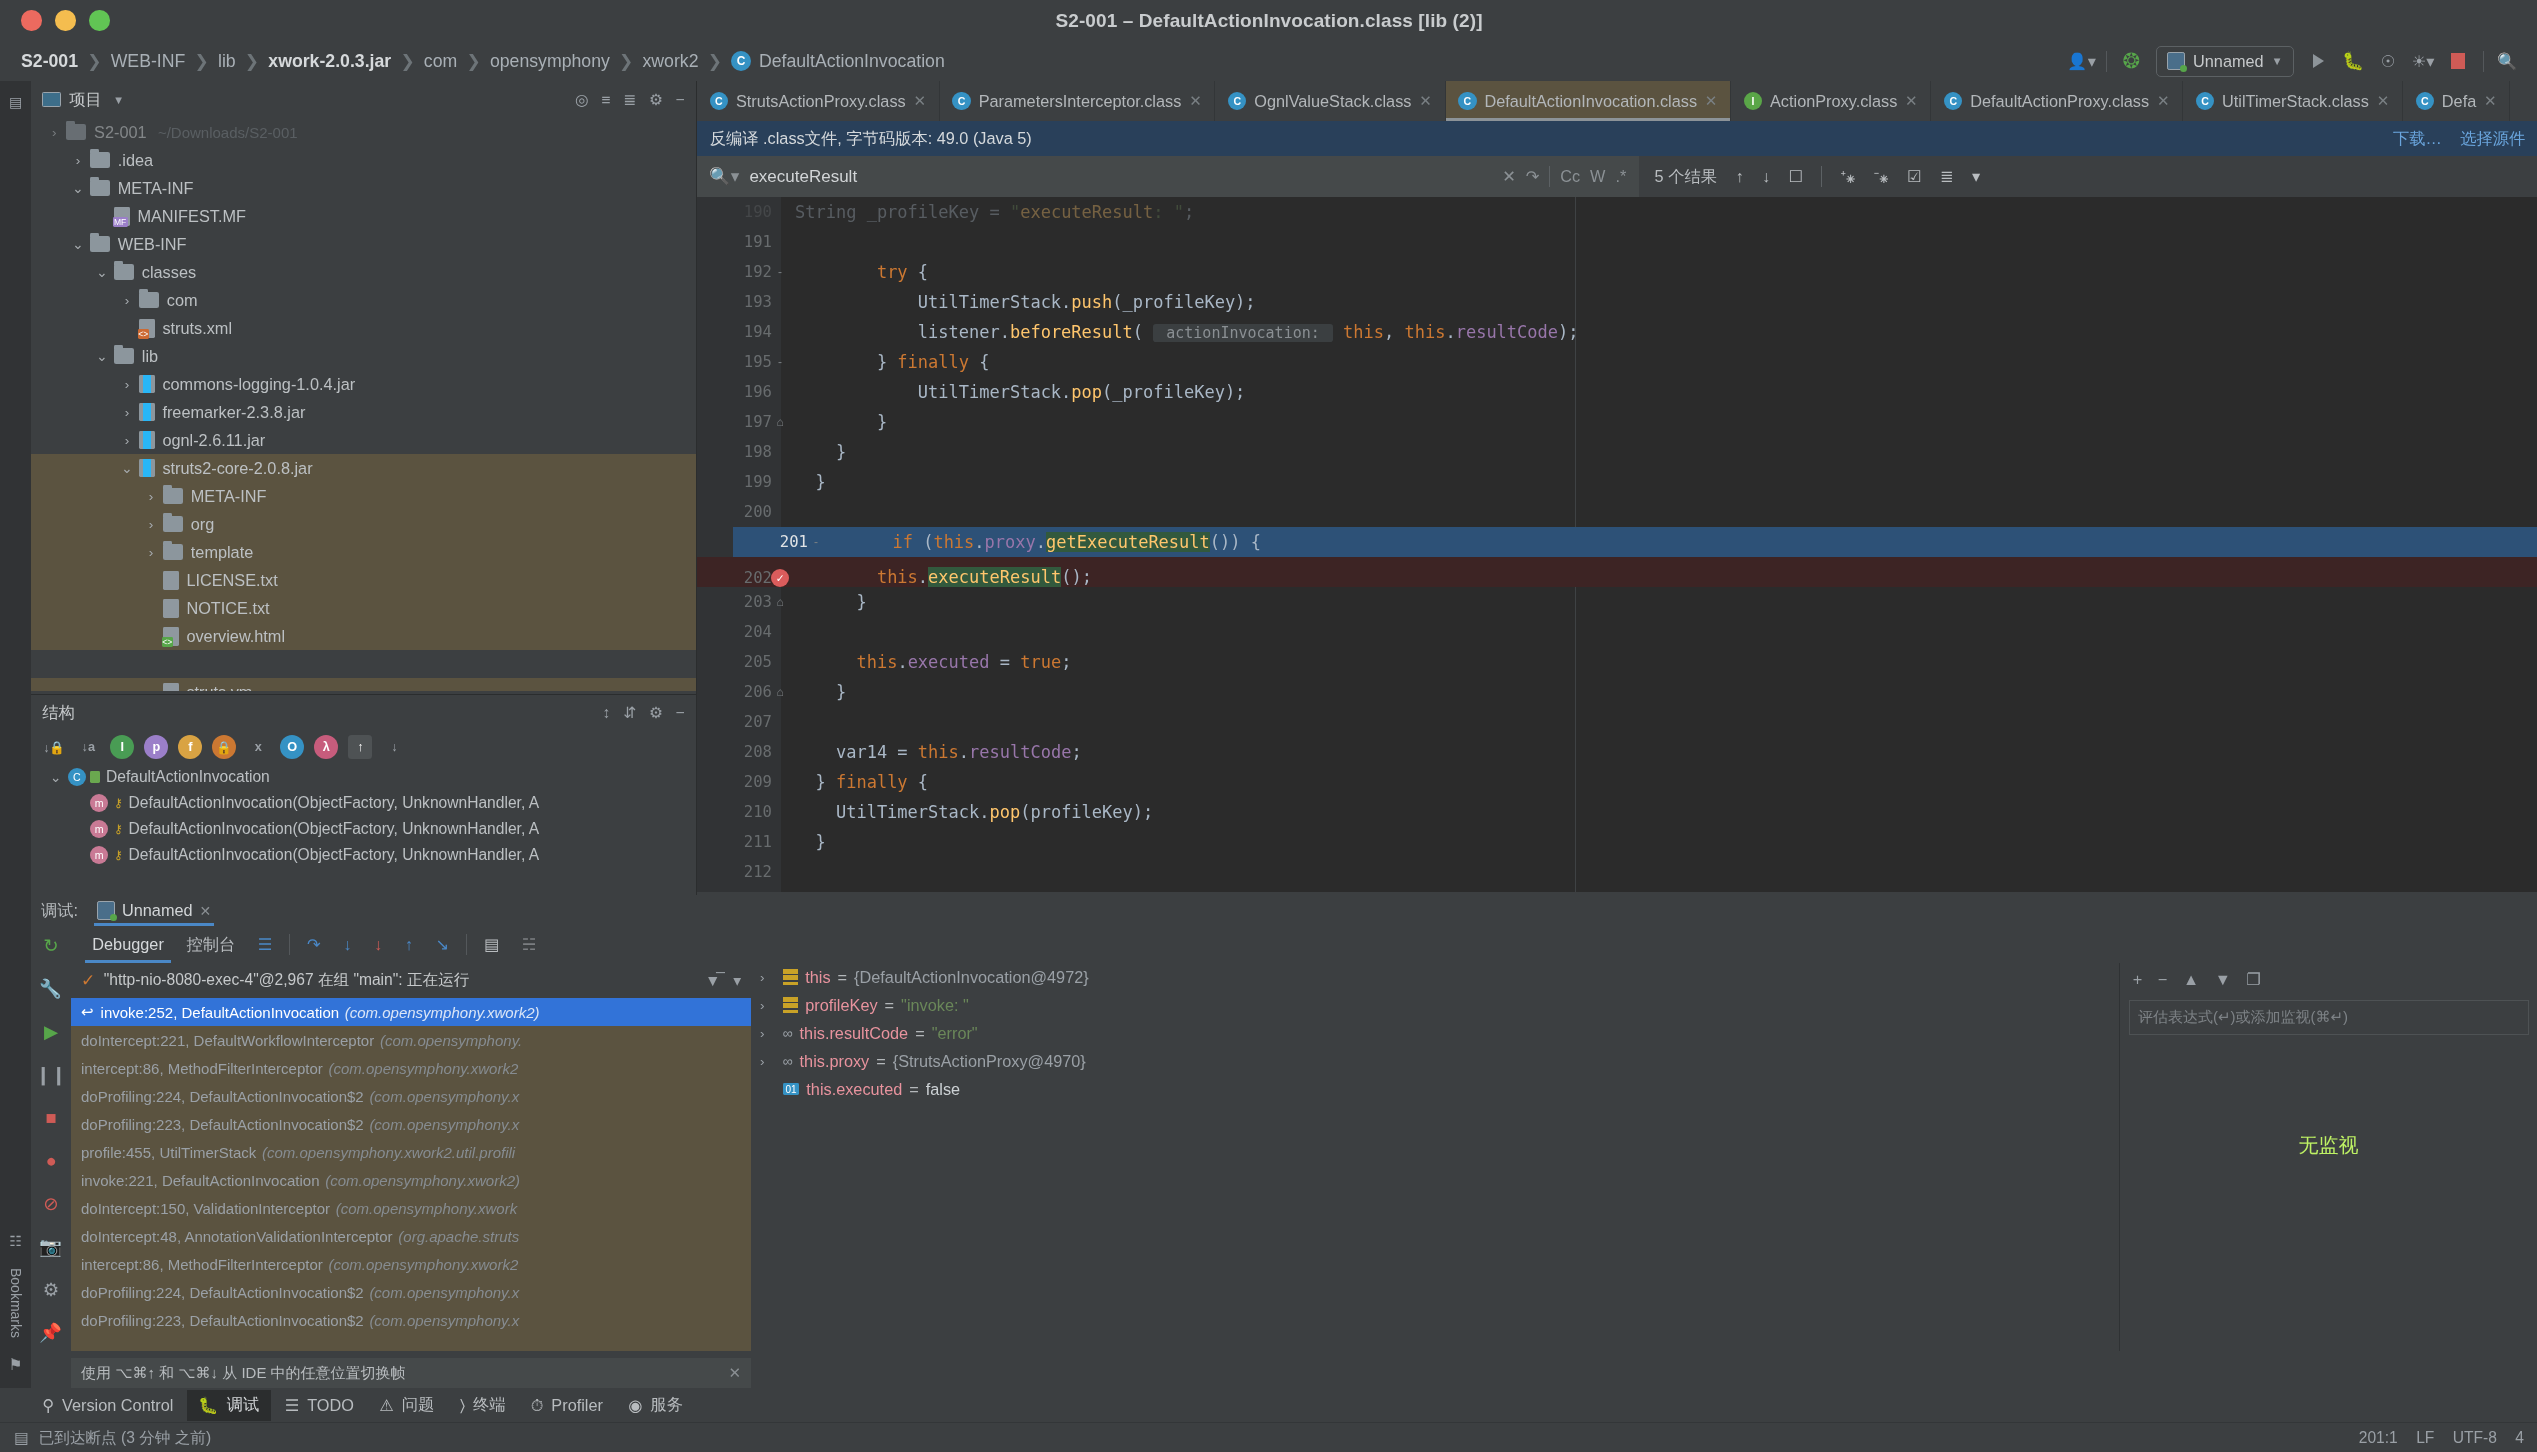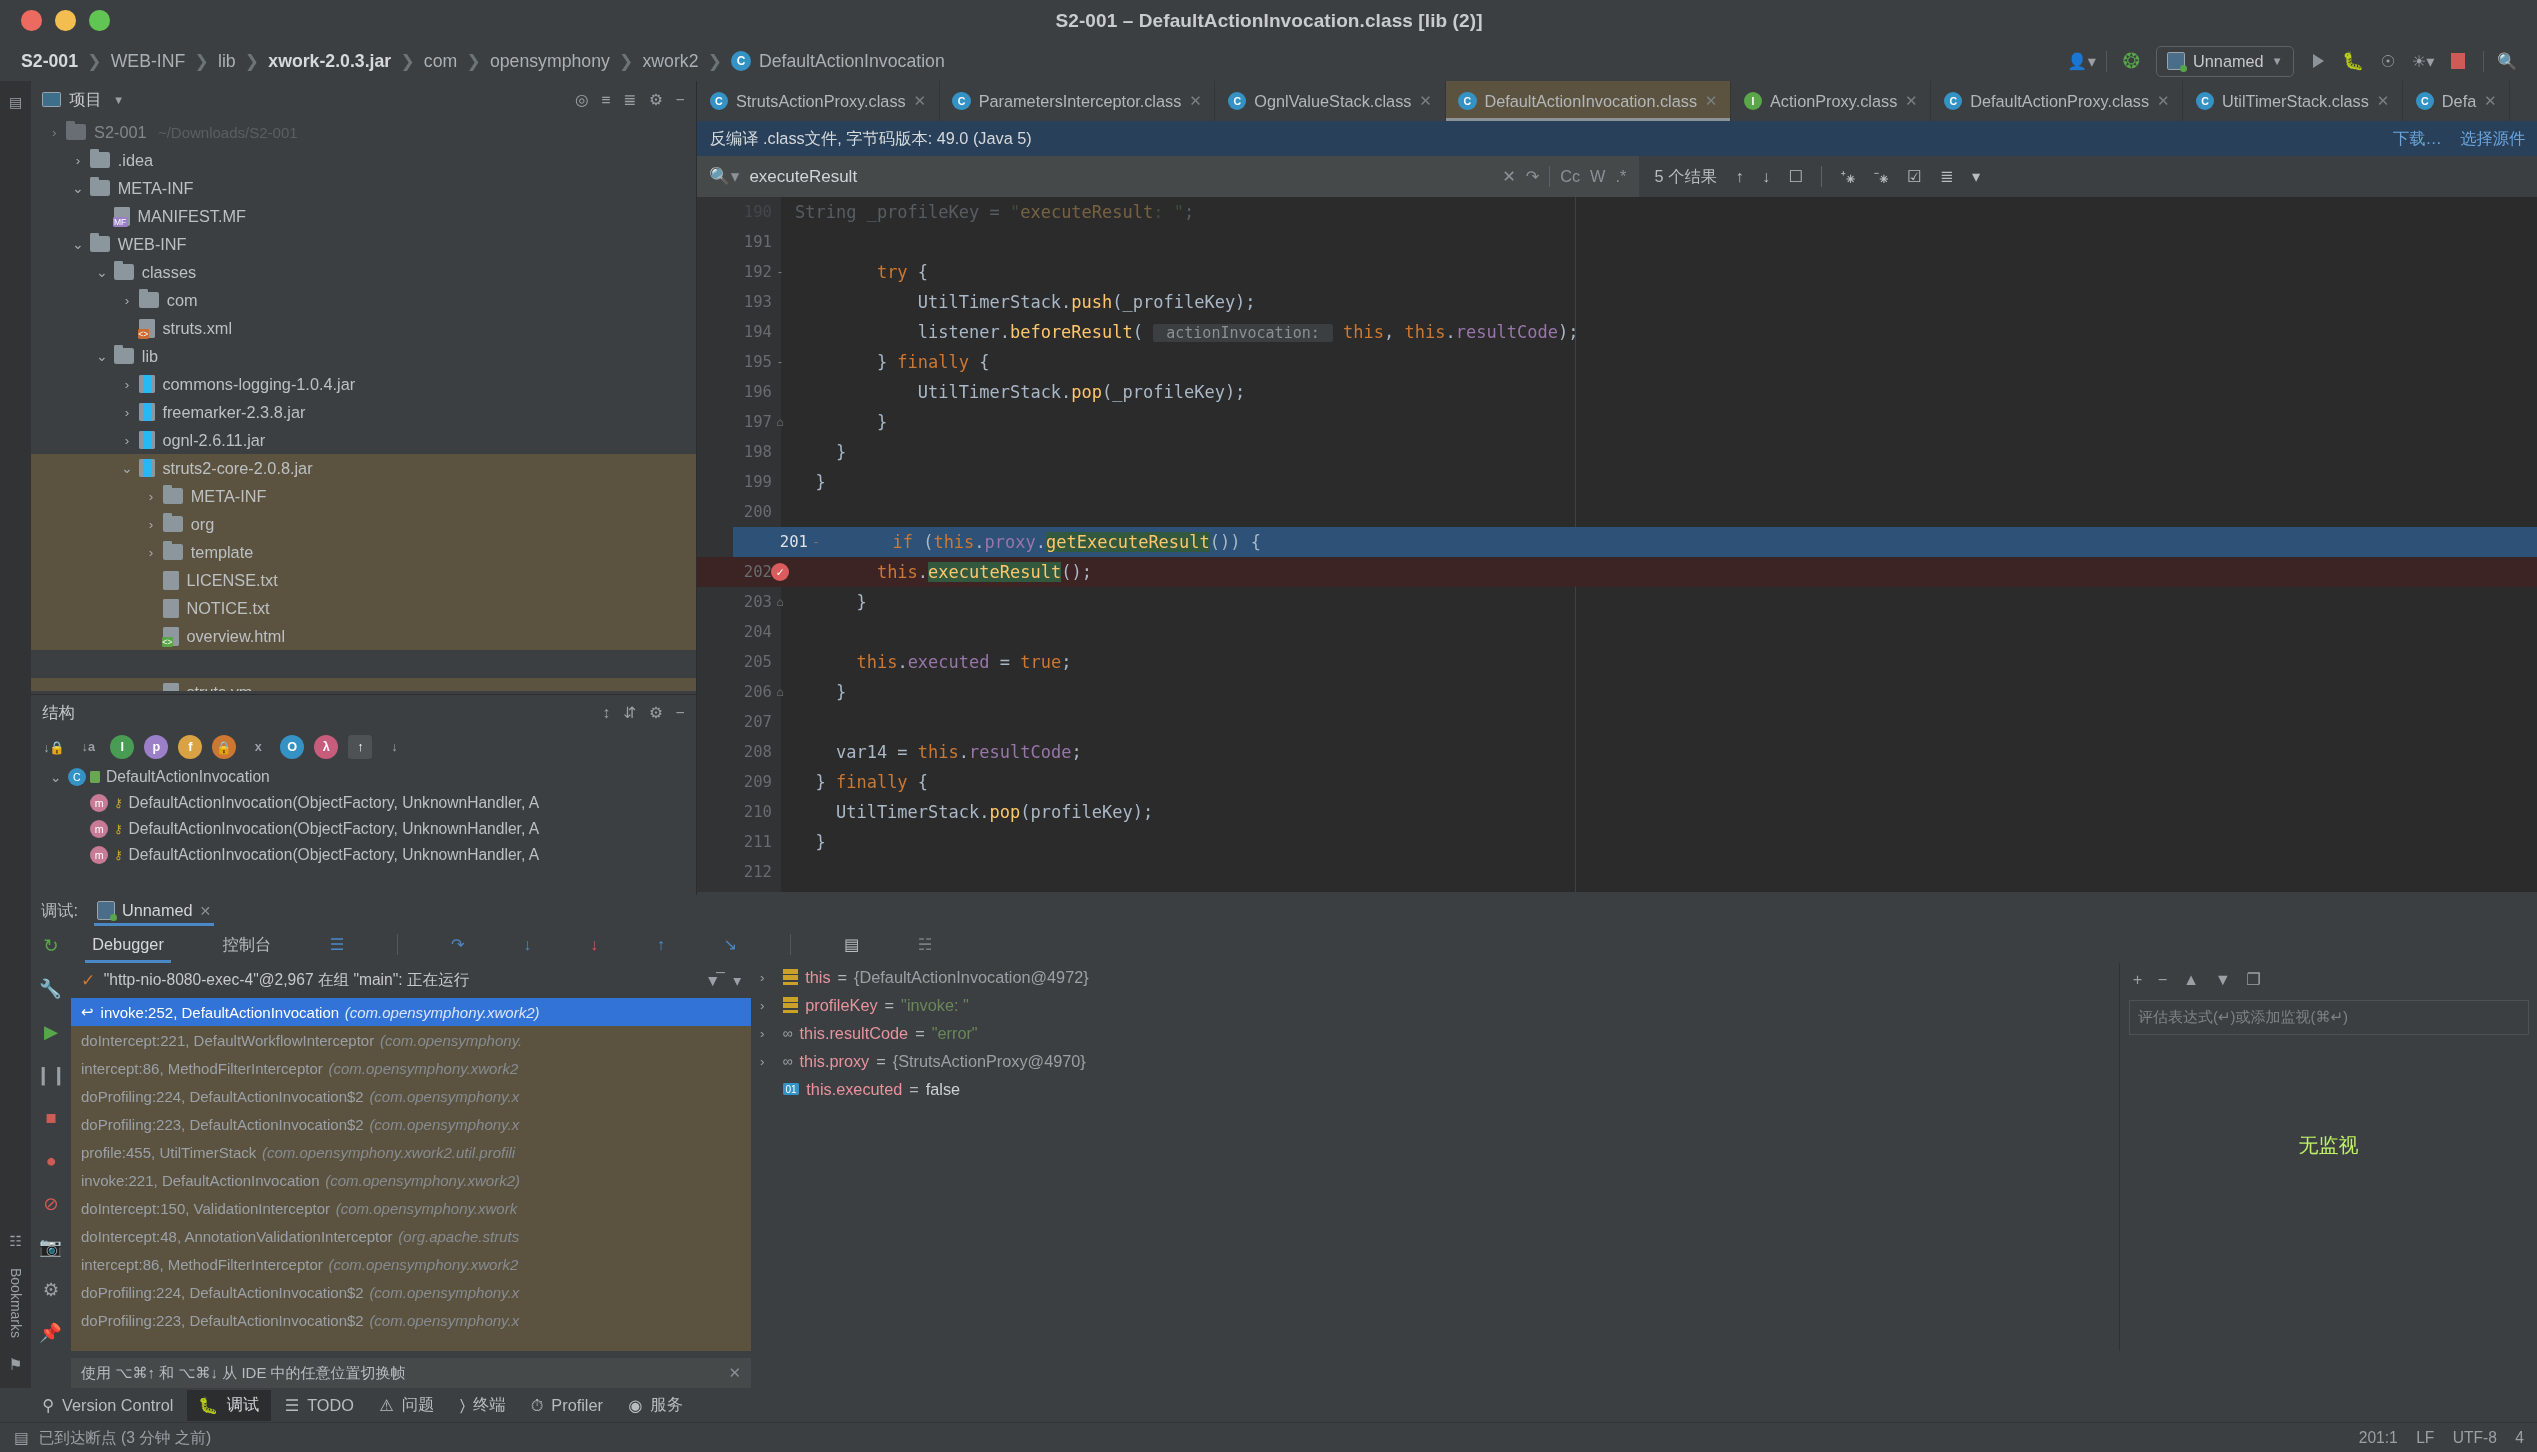--- a/index.html
+++ b/index.html
@@ -171,21 +171,21 @@
     padding: 0 12.7px; gap: 10px;
   }
   .find-input { color:#d2d5d7; font-size: 17px; flex:1; }
   .find-opt { color:#8b9195; font-size: 16.3px; }
   .find-right { display:flex; align-items:center; gap: 18.4px; padding: 0 15.6px; color:#b9bdc0; font-size: 16.3px; }
 
   .code-area { position: relative; height: 695px; background: #2b2b2b; overflow: hidden; }
   .gutter { position:absolute; left:0; top:0; width: 84px; height: 100%; background:#313335; }
   .codeline { position: relative; height: 30px; display: flex; align-items: center; }
   .codeline.hl-blue { background: #2d5177; margin-left: 36px; }
-  .codeline.hl-red { background: #3d2424; }
+  .codeline.hl-red { background: #3d2424; align-items: flex-end; }
   .lnum { position:absolute; left:4px; width: 71px; text-align: right; color:#686c6e; font-size: 15.6px; font-family:"DejaVu Sans Mono", monospace; }
   .codeline.hl-blue .lnum { color:#e0e3e5; }
   .fold { position:absolute; left: 76px; width: 14px; text-align:center; color:#7a7f82; font-size:12px; }
   .ctext { margin-left: 98px; font-family:"DejaVu Sans Mono", monospace; font-size: 17px; color:#a9b7c6; white-space: pre; }
   .bp { position:absolute; left: 74px; width: 18.4px; height: 18.4px; border-radius: 50%; background:#db5c5c; display:flex; align-items:center; justify-content:center; color:#fff; font-size:10.6px; }
   .kw { color:#cc7832; } .str { color:#6a8759; } .fld { color:#9876aa; }
   .mth { color:#ffc66d; }
   .hint { background:#3b3f41; color:#8a8f93; border-radius:2.8px; padding: 0 13px; font-size:15px; }
   .found { background:#32593d; }
   .indentguide { position:absolute; top:0; bottom:0; width:0.7px; background:#3f4244; }
@@ -715,21 +715,21 @@
     <span class="dr-ico" style="color:#57a64a;">▶</span>
     <span class="dr-ico" style="color:#9aa0a6;">❙❙</span>
     <span class="dr-ico" style="color:#cf5b56;">■</span>
     <span class="dr-ico" style="color:#cf5b56;">●</span>
     <span class="dr-ico" style="color:#cf5b56;">⊘</span>
     <span class="dr-ico" style="color:#9aa0a6;">📷</span>
     <span class="dr-ico" style="color:#9aa0a6;">⚙</span>
     <span class="dr-ico" style="color:#9aa0a6;">📌</span>
   </div>
 
-  <div class="dbg-toolbar" style="padding-left:50px;gap:36px;">
+  <div class="dbg-toolbar" style="padding-left:50px;">
     <span class="dbt active">Debugger</span>
     <span class="dbt">控制台</span>
     <span class="dbt" style="color:#4a88c7;">☰</span>
     <span style="width:0.7px;height:21px;background:#54585b;margin:0 5.7px;"></span>
     <span class="dbt" style="color:#4a88c7;">↷</span>
     <span class="dbt" style="color:#4a88c7;">↓</span>
     <span class="dbt" style="color:#cf5b56;">↓</span>
     <span class="dbt" style="color:#4a88c7;">↑</span>
     <span class="dbt" style="color:#4a88c7;">↘</span>
     <span style="width:0.7px;height:21px;background:#54585b;margin:0 5.7px;"></span>

